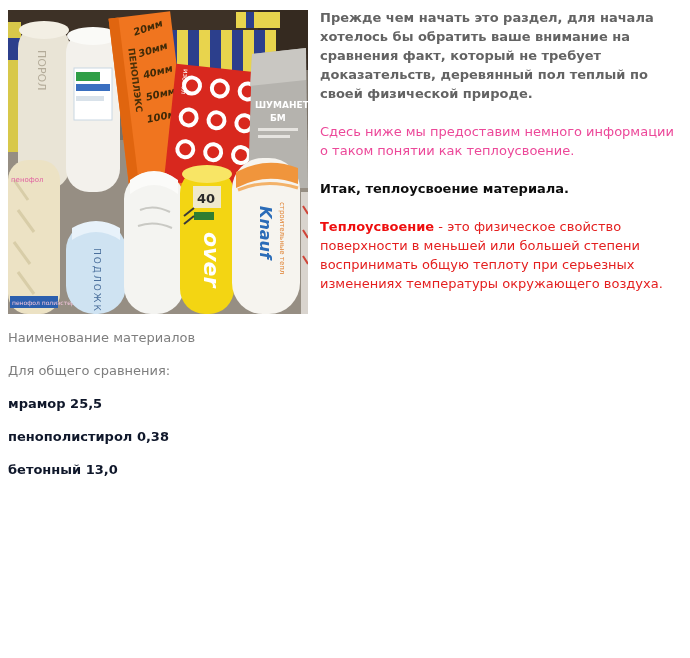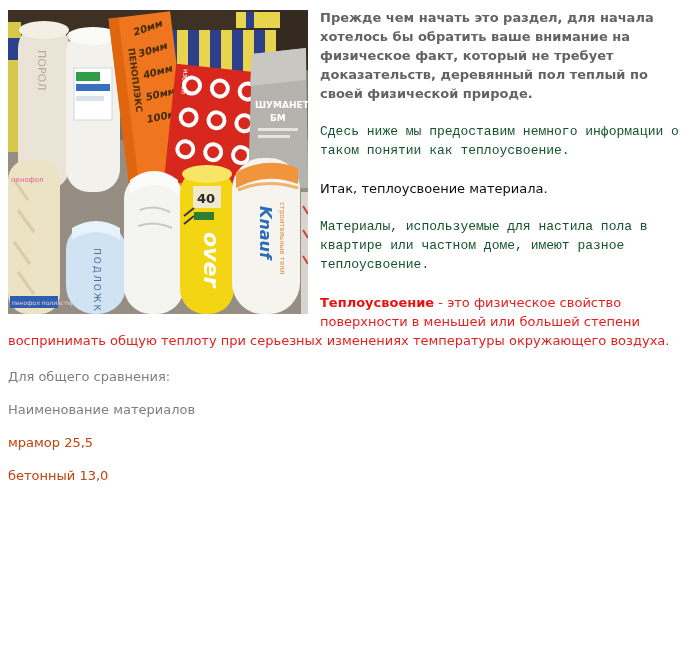--- a/index.html
+++ b/index.html
@@ -12,30 +12,30 @@
 
   .photo-wrap {
     float:left; width:300px; height:304px;
     margin:2px 12px 16px 0;
     overflow:hidden;
   }
   .photo-wrap svg { display:block; }
 
   p { margin:0 0 19px 0; line-height:19px; }
   .p-intro   { font-weight:bold; color:#636363; }
-  .p-gray    { color:#14532d;font-family:Liberation Mono, monospace; }
-  .p-black   { font-weight:normal; color:#0d0d0d;padding-left:37px; }
+  .p-gray    { color:#ec4899; }
+  .p-black   { font-weight:bold; color:#0d0d0d;padding-left:37px; }
   .p-def     { color:#e41f1f; }
   .p-def b   { color:#ee0f0f;margin-top:32px; }
 
   .below { clear:both; }
   .line        { margin:0 0 17px 0; line-height:16px; }
   .line-gray   { color:#7e7e7e; }
   .line-black  { font-weight:bold; color:#0d0d0d; }
-  .line-red    { font-weight:normal; color:#c2410c; }
+  .line-red    { font-weight:bold; color:#0f172a; }
 
   
   .svg-vtxt { font-family:"DejaVu Sans","Liberation Sans",sans-serif; }
 </style>
 </head>
 <body>
 
 <div class="page">
 
   <div class="photo-wrap">
@@ -150,28 +150,28 @@
         <path d="M230 180 Q258 168 290 178" stroke="#f3b269" stroke-width="3" fill="none"></path>
         <text class="svg-vtxt" font-size="16" font-weight="bold" font-style="italic" fill="#2b6cb8" transform="rotate(90 252 196)" x="252" y="196">Knauf</text>
         <text class="svg-vtxt" font-size="7" fill="#e08030" transform="rotate(90 272 192)" x="272" y="192">строительные тепл</text>
       </g>
 
       <rect x="293" y="182" width="7" height="122" fill="#d9d4ce"></rect>
       <path d="M295 196 L300 204 M295 220 L300 228 M295 246 L300 254" stroke="#cf4438" stroke-width="2"></path>
     </svg>
   </div>
 
-  <p class="p-intro">Прежде чем начать это раздел, для начала хотелось бы обратить ваше внимание на физическое факт, который не требует доказательств, деревянный пол теплый по своей физической природе.</p>
+  <p class="p-intro">Прежде чем начать это раздел, для начала хотелось бы обратить ваше внимание на сравнения факт, который не требует доказательств, деревянный пол теплый по своей физической природе.</p>
   <p class="p-gray">Сдесь ниже мы предоставим немного информации о таком понятии как теплоусвоение.</p>
   <p class="p-black">Итак, теплоусвоение материала.</p>
-  <p class="p-gray">Материалы, используемые для настила пола в квартире или частном доме, имеют разное теплоусвоение.</p>
   <p class="p-def"><b>Теплоусвоение</b><span> - это физическое свойство поверхности в меньшей или большей степени воспринимать общую теплоту при серьезных изменениях температуры окружающего воздуха.</span></p>
 
   <div class="below">
+    <p class="line line-gray">Наименование материалов</p>
     <p class="line line-gray">Для общего сравнения:</p>
-    <p class="line line-gray">Наименование материалов</p>
 
     <p class="line line-red">мрамор 25,5</p>
+    <p class="line line-red">пенополистирол 0,38</p>
     <p class="line line-red">бетонный 13,0</p>
 
   </div>
 
 </div>
 
 </body></html>

